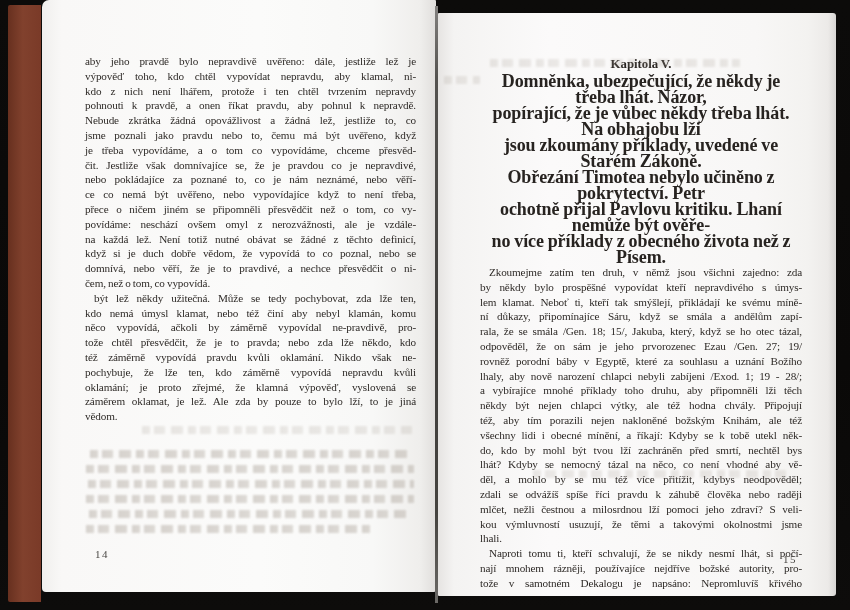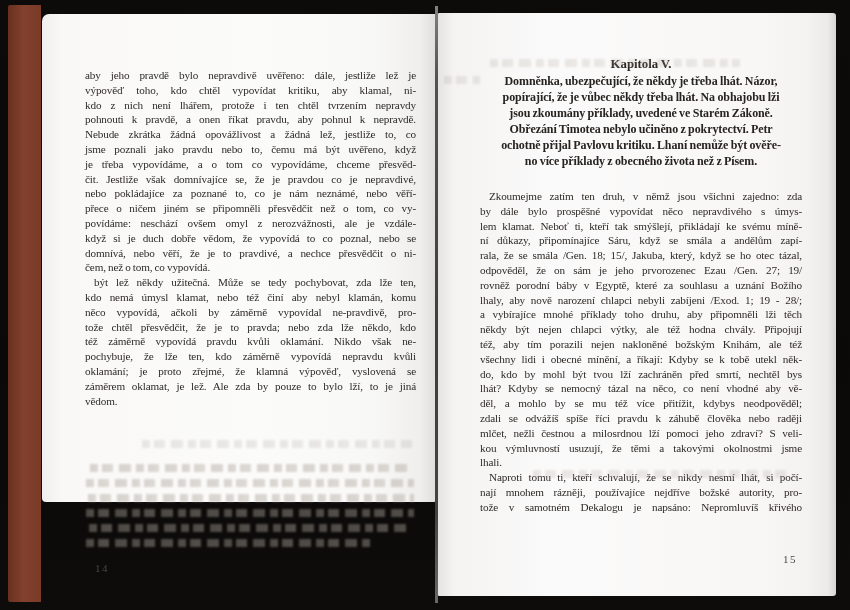--- a/index.html
+++ b/index.html
@@ -5,42 +5,42 @@
   html,body{margin:0;padding:0;background:#090807;}
   .spread{position:relative;width:850px;height:610px;overflow:hidden;
           background:linear-gradient(180deg,#0c0b0a 0%,#0a0908 60%,#0d0c0b 100%);
           font-family:"Liberation Serif","DejaVu Serif",serif;}
   
   .cover-strip{position:absolute;left:8px;top:5px;width:33px;height:597px;
                background:linear-gradient(90deg,#67301f 0%,#81412d 45%,#7a3a28 100%);
                border-radius:2px 0 0 2px;}
   
   .page{position:absolute;}
-  .page-left{left:42px;top:14px;width:394px;height:488px;
+  .page-left{left:42px;top:0;width:394px;height:592px;
              border-radius:7px 1px 2px 4px;
              background:linear-gradient(90deg,#f0efed 0%,#f9f8f7 5%,#fbfbfa 55%,#f8f8f7 84%,#efeeec 96%,#e0dedc 100%);}
   .page-right{left:438px;top:13px;width:398px;height:583px;
               border-radius:1px 3px 3px 1px;
               background:linear-gradient(90deg,#e6e4e2 0%,#f4f3f2 4%,#fbfafa 28%,#f8f7f6 80%,#f3f2f0 93%,#eceae8 98%,#d8d6d4 100%);}
   .gutter-line{position:absolute;left:435px;top:6px;width:3px;height:597px;
                background:linear-gradient(180deg,#83817f 0%,#54524f 12%,#403e3c 55%,#45433f 85%,#6b6966 100%);}
   
   .body-text{color:#2e2a27;font-size:11.2px;line-height:14.8px;
              letter-spacing:-0.15px;word-spacing:-0.5px;}
   .text-block-left{position:absolute;left:43px;top:54px;width:331px;}
   .text-block-right{position:absolute;left:42px;top:42px;width:322px;}
   .tline{text-align:justify;text-align-last:justify;}
   .tline.flush{text-align-last:left;}
   .para.indent .tline:first-child{text-indent:9px;}
   .chapter-title{text-align:center;font-weight:bold;font-size:12.8px;line-height:18px;
                  color:#272320;letter-spacing:0;}
-  .chapter-summary{font-weight:bold;font-size:12px;line-height:16px;color:#272320;
+  .chapter-summary{font-weight:bold;font-size:18px;line-height:16px;color:#272320;
                    letter-spacing:-0.1px;}
   .chapter-summary div{text-align:center;}
-  .right-body{margin-top:20px;}
+  .right-body{margin-top:0;}
   .pagenum{position:absolute;font-size:11px;color:#4a4845;letter-spacing:1.5px;}
   .pagenum-left{left:53px;top:548px;}
   .pagenum-right{left:345px;top:540px;}
   
   .ghost{position:absolute;height:8px;filter:blur(1.2px);opacity:.42;
          background:repeating-linear-gradient(90deg,
             #a59c92 0px,#b3aba1 8px,rgba(0,0,0,0) 8px,rgba(0,0,0,0) 12px,
             #aaa198 12px,#b6aea4 23px,rgba(0,0,0,0) 23px,rgba(0,0,0,0) 29px,
             #a79e94 29px,#b1a89e 41px,rgba(0,0,0,0) 41px,rgba(0,0,0,0) 46px);}
   .ghost.light{opacity:.22;}
@@ -49,30 +49,32 @@
 <body>
 
 <div class="spread">
 
   <div class="cover-strip"></div>
 
   <div class="page page-left">
     <div class="body-text text-block-left">
         <div class="para">
           <div class="tline">aby jeho pravdě bylo nepravdivě uvěřeno: dále, jestliže lež je</div>
-          <div class="tline">výpověď toho, kdo chtěl vypovídat kritiku, aby klamal, ni-</div>
+          <div class="tline">výpověď toho, kdo chtěl vypovídat nepravdu, aby klamal, ni-</div>
           <div class="tline">kdo z nich není lhářem, protože i ten chtěl tvrzením nepravdy</div>
           <div class="tline">pohnouti k pravdě, a onen říkat pravdu, aby pohnul k nepravdě.</div>
           <div class="tline">Nebude zkrátka žádná opovážlivost a žádná lež, jestliže to, co</div>
           <div class="tline">jsme poznali jako pravdu nebo to, čemu má být uvěřeno, když</div>
           <div class="tline">je třeba vypovídáme, a o tom co vypovídáme, chceme přesvěd-</div>
           <div class="tline">čit. Jestliže však domnívajíce se, že je pravdou co je nepravdivé,</div>
           <div class="tline">nebo pokládajíce za poznané to, co je nám neznámé, nebo věří-</div>
+          <div class="tline">ce co nemá být uvěřeno, nebo vypovídajíce když to není třeba,</div>
           <div class="tline">přece o ničem jiném se připomněli přesvědčit než o tom, co vy-</div>
           <div class="tline">povídáme: neschází ovšem omyl z nerozvážnosti, ale je vzdále-</div>
+          <div class="tline">na každá lež. Není totiž nutné obávat se žádné z těchto definicí,</div>
           <div class="tline">když si je duch dobře vědom, že vypovídá to co poznal, nebo se</div>
           <div class="tline">domnívá, nebo věří, že je to pravdivé, a nechce přesvědčit o ni-</div>
           <div class="tline flush">čem, než o tom, co vypovídá.</div>
         </div>
         <div class="para indent">
           <div class="tline">být lež někdy užitečná. Může se tedy pochybovat, zda lže ten,</div>
           <div class="tline">kdo nemá úmysl klamat, nebo též činí aby nebyl klamán, komu</div>
           <div class="tline">něco vypovídá, ačkoli by záměrně vypovídal ne-pravdivě, pro-</div>
           <div class="tline">tože chtěl přesvědčit, že je to pravda; nebo zda lže někdo, kdo</div>
           <div class="tline">též záměrně vypovídá pravdu kvůli oklamání. Nikdo však ne-</div>
@@ -101,21 +103,21 @@
           <div>Domněnka, ubezpečující, že někdy je třeba lhát. Názor,</div>
           <div>popírající, že je vůbec někdy třeba lhát. Na obhajobu lži</div>
           <div>jsou zkoumány příklady, uvedené ve Starém Zákoně.</div>
           <div>Obřezání Timotea nebylo učiněno z pokrytectví. Petr</div>
           <div>ochotně přijal Pavlovu kritiku. Lhaní nemůže být ověře-</div>
           <div>no více příklady z obecného života než z Písem.</div>
         </div>
       <div class="right-body">
           <div class="para indent">
             <div class="tline">Zkoumejme zatím ten druh, v němž jsou všichni zajedno: zda</div>
-            <div class="tline">by dále bylo prospěšné vypovídat něco nepravdivého s úmys-</div>
+            <div class="tline">by někdy bylo prospěšné vypovídat kteří nepravdivého s úmys-</div>
             <div class="tline">lem klamat. Neboť ti, kteří tak smýšlejí, přikládají ke svému míně-</div>
             <div class="tline">ní důkazy, připomínajíce Sáru, když se smála a andělům zapí-</div>
             <div class="tline">rala, že se smála /Gen. 18; 15/, Jakuba, který, když se ho otec tázal,</div>
             <div class="tline">odpověděl, že on sám je jeho prvorozenec Ezau /Gen. 27; 19/</div>
             <div class="tline">rovněž porodní báby v Egyptě, které za souhlasu a uznání Božího</div>
             <div class="tline">lhaly, aby nově narození chlapci nebyli zabíjeni /Exod. 1; 19 - 28/;</div>
             <div class="tline">a vybírajíce mnohé příklady toho druhu, aby připomněli lži těch</div>
             <div class="tline">někdy být nejen chlapci výtky, ale též hodna chvály. Připojují</div>
             <div class="tline">též, aby tím porazili nejen nakloněné božským Knihám, ale též</div>
             <div class="tline">všechny lidi i obecné mínění, a říkají: Kdyby se k tobě utekl něk-</div>

